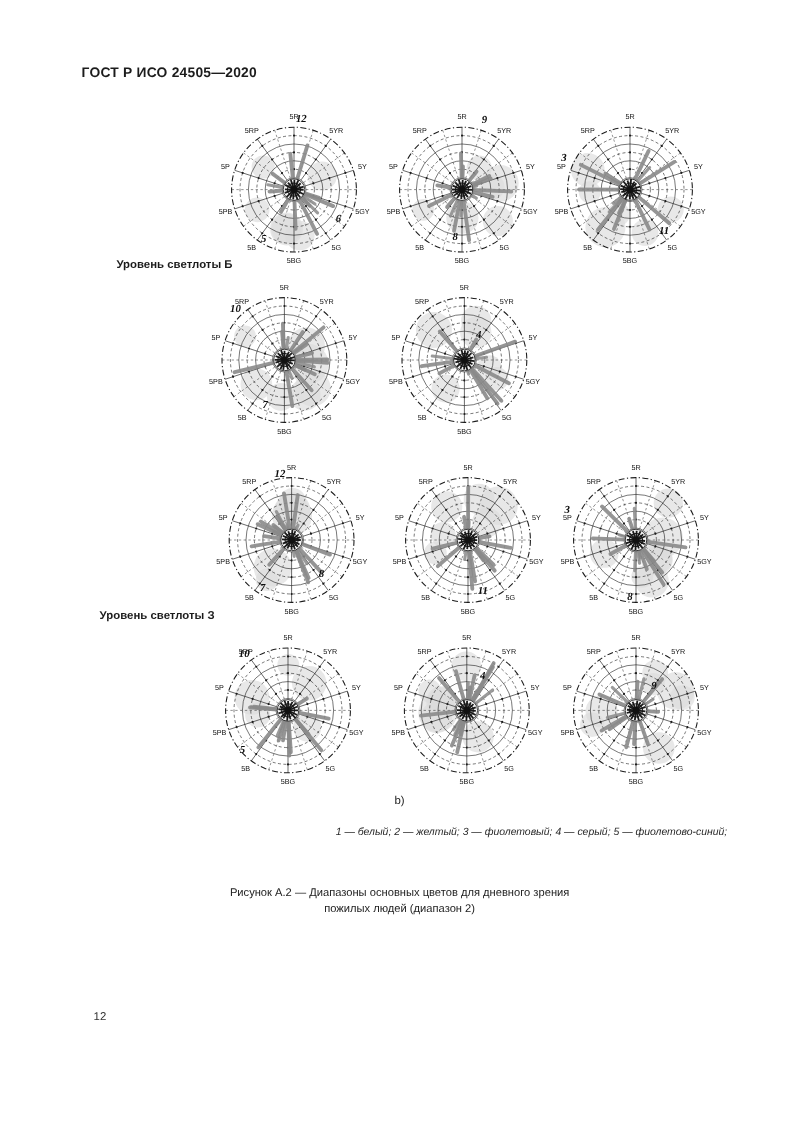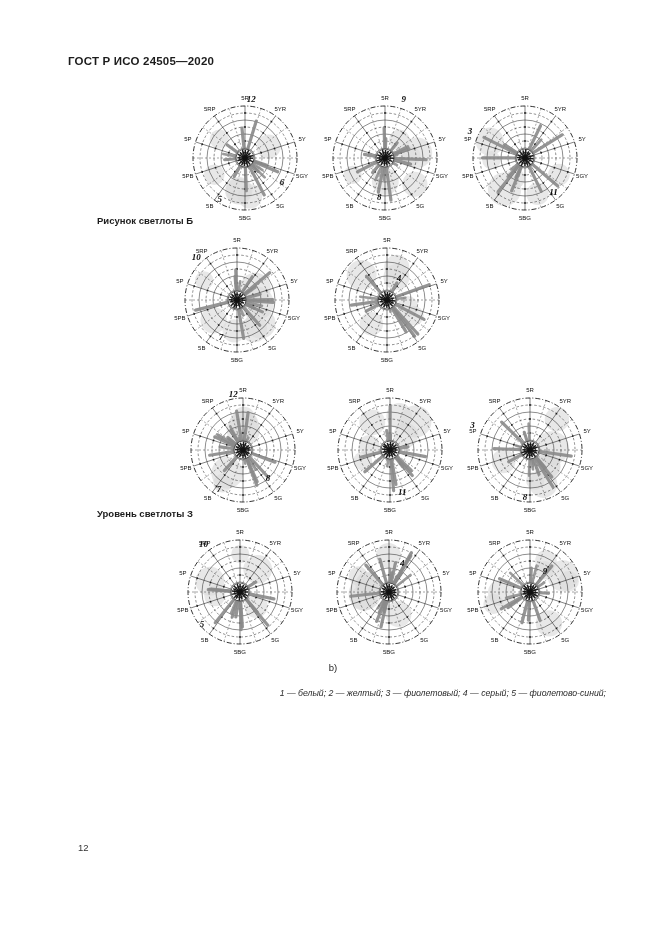--- a/index.html
+++ b/index.html
@@ -10,21 +10,21 @@
   }
   .page{position:absolute;inset:0;}
   .doc-header{
     position:absolute;left:68px;top:55px;
     font-size:11.5px;font-weight:bold;letter-spacing:.2px;
   }
   .section-label{
     position:absolute;font-size:9.5px;font-weight:bold;white-space:nowrap;
   }
   .section-label.first{left:97px;top:215px;}
-  .section-label.second{left:97px;top:508px;}
+  .section-label.second{left:83px;top:508px;}
   .chart{
     position:absolute;width:140px;height:140px;
   }
   .chart svg{display:block;width:140px;height:140px;}
   .subfig-label{
     position:absolute;left:68px;top:662px;width:530px;text-align:center;
     font-size:9.5px;
   }
   .legend-block{
     position:absolute;left:60px;top:688px;width:546px;text-align:right;
@@ -382,21 +382,21 @@
           <text x="-35.26711513754838" y="48.54101966249685" text-anchor="middle" dominant-baseline="middle" font-size="6" font-family="&quot;Liberation Sans&quot;,sans-serif" fill="#111">5B</text>
           <text x="-57.06339097770921" y="18.541019662496854" text-anchor="middle" dominant-baseline="middle" font-size="6" font-family="&quot;Liberation Sans&quot;,sans-serif" fill="#111">5PB</text>
           <text x="-57.06339097770922" y="-18.541019662496833" text-anchor="middle" dominant-baseline="middle" font-size="6" font-family="&quot;Liberation Sans&quot;,sans-serif" fill="#111">5P</text>
           <text x="-35.2671151375484" y="-48.54101966249684" text-anchor="middle" dominant-baseline="middle" font-size="6" font-family="&quot;Liberation Sans&quot;,sans-serif" fill="#111">5RP</text>
           <text x="-55.13976576330978" y="-25.712095044304164" text-anchor="middle" dominant-baseline="middle" font-size="9" font-weight="bold" font-style="italic" font-family="&quot;Liberation Serif&quot;,serif" fill="#0d0d0d">3</text>
           <text x="28.47045449109466" y="35.15808329631336" text-anchor="middle" dominant-baseline="middle" font-size="9" font-weight="bold" font-style="italic" font-family="&quot;Liberation Serif&quot;,serif" fill="#0d0d0d">11</text>
         </g>
       </svg>
     </div>
 
-  <div class="section-label first">Рисунок светлоты Б</div>
+  <div class="section-label first">Уровень светлоты Б</div>
 
   <div class="chart" style="left:167px;top:230px;">
       <svg viewBox="-70 -70 140 140">
         <g>
           <circle cx="18.409719515099777" cy="-11.729517306905192" r="15.407677313312888" fill="#dcdcdc" fill-opacity="0.65"></circle>
           <circle cx="-23.349309132071205" cy="20.241264337363326" r="13.20567374676466" fill="#dcdcdc" fill-opacity="0.65"></circle>
           <circle cx="23.5168720383512" cy="23.5875929501263" r="15.070609908550978" fill="#dcdcdc" fill-opacity="0.65"></circle>
           <circle cx="19.992678964396806" cy="3.325844352478839" r="16.788178214803338" fill="#dcdcdc" fill-opacity="0.65"></circle>
           <circle cx="-32.81262341494706" cy="-19.78152472875023" r="9.071930292993784" fill="#dcdcdc" fill-opacity="0.65"></circle>
           <circle cx="16.97505074420486" cy="29.110264431510245" r="13.13170494697988" fill="#dcdcdc" fill-opacity="0.65"></circle>
@@ -1310,15 +1310,19 @@
         </g>
       </svg>
     </div>
 
   <div class="subfig-label">b)</div>
 
   <div class="legend-block">
     <div>1 — белый; 2 — желтый; 3 — фиолетовый; 4 — серый; 5 — фиолетово-синий;</div>
   </div>
 
+  <div class="caption-block">
+    <div>Рисунок А.2 — Диапазоны основных цветов для дневного зрения</div>
+    <div>пожилых людей (диапазон 2)</div>
+  </div>
 
   <div class="page-number">12</div>
 </div>
 
 </body></html>

